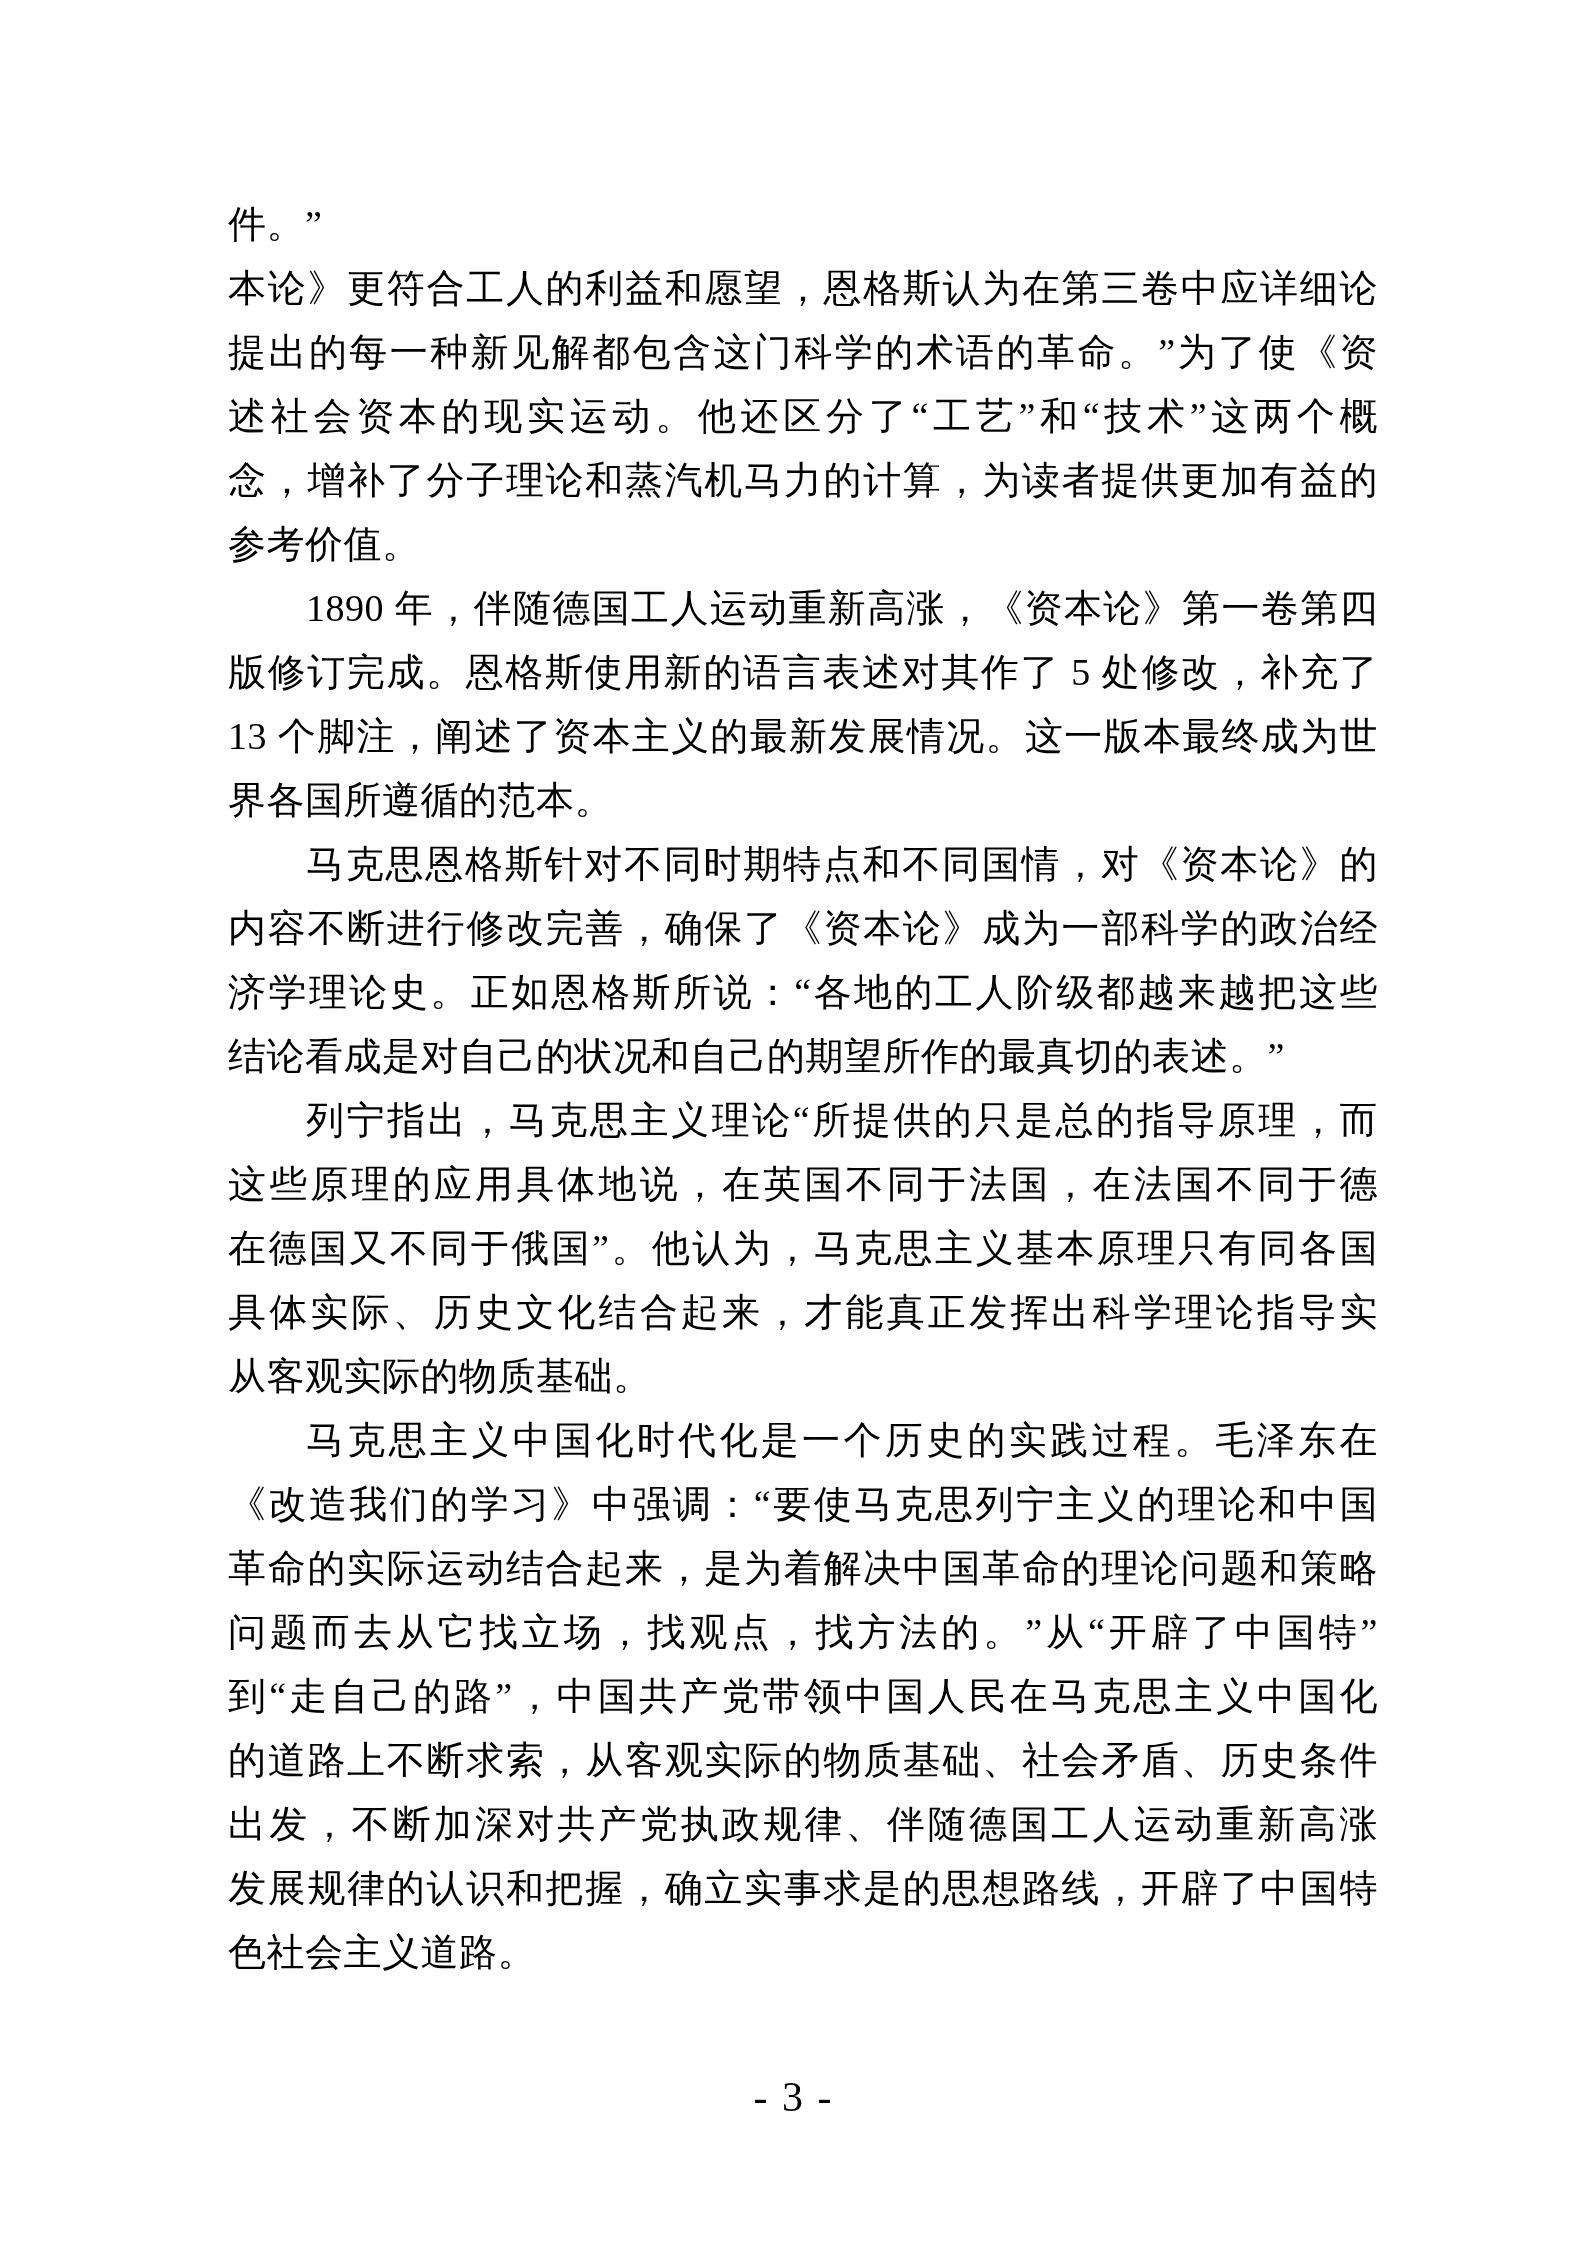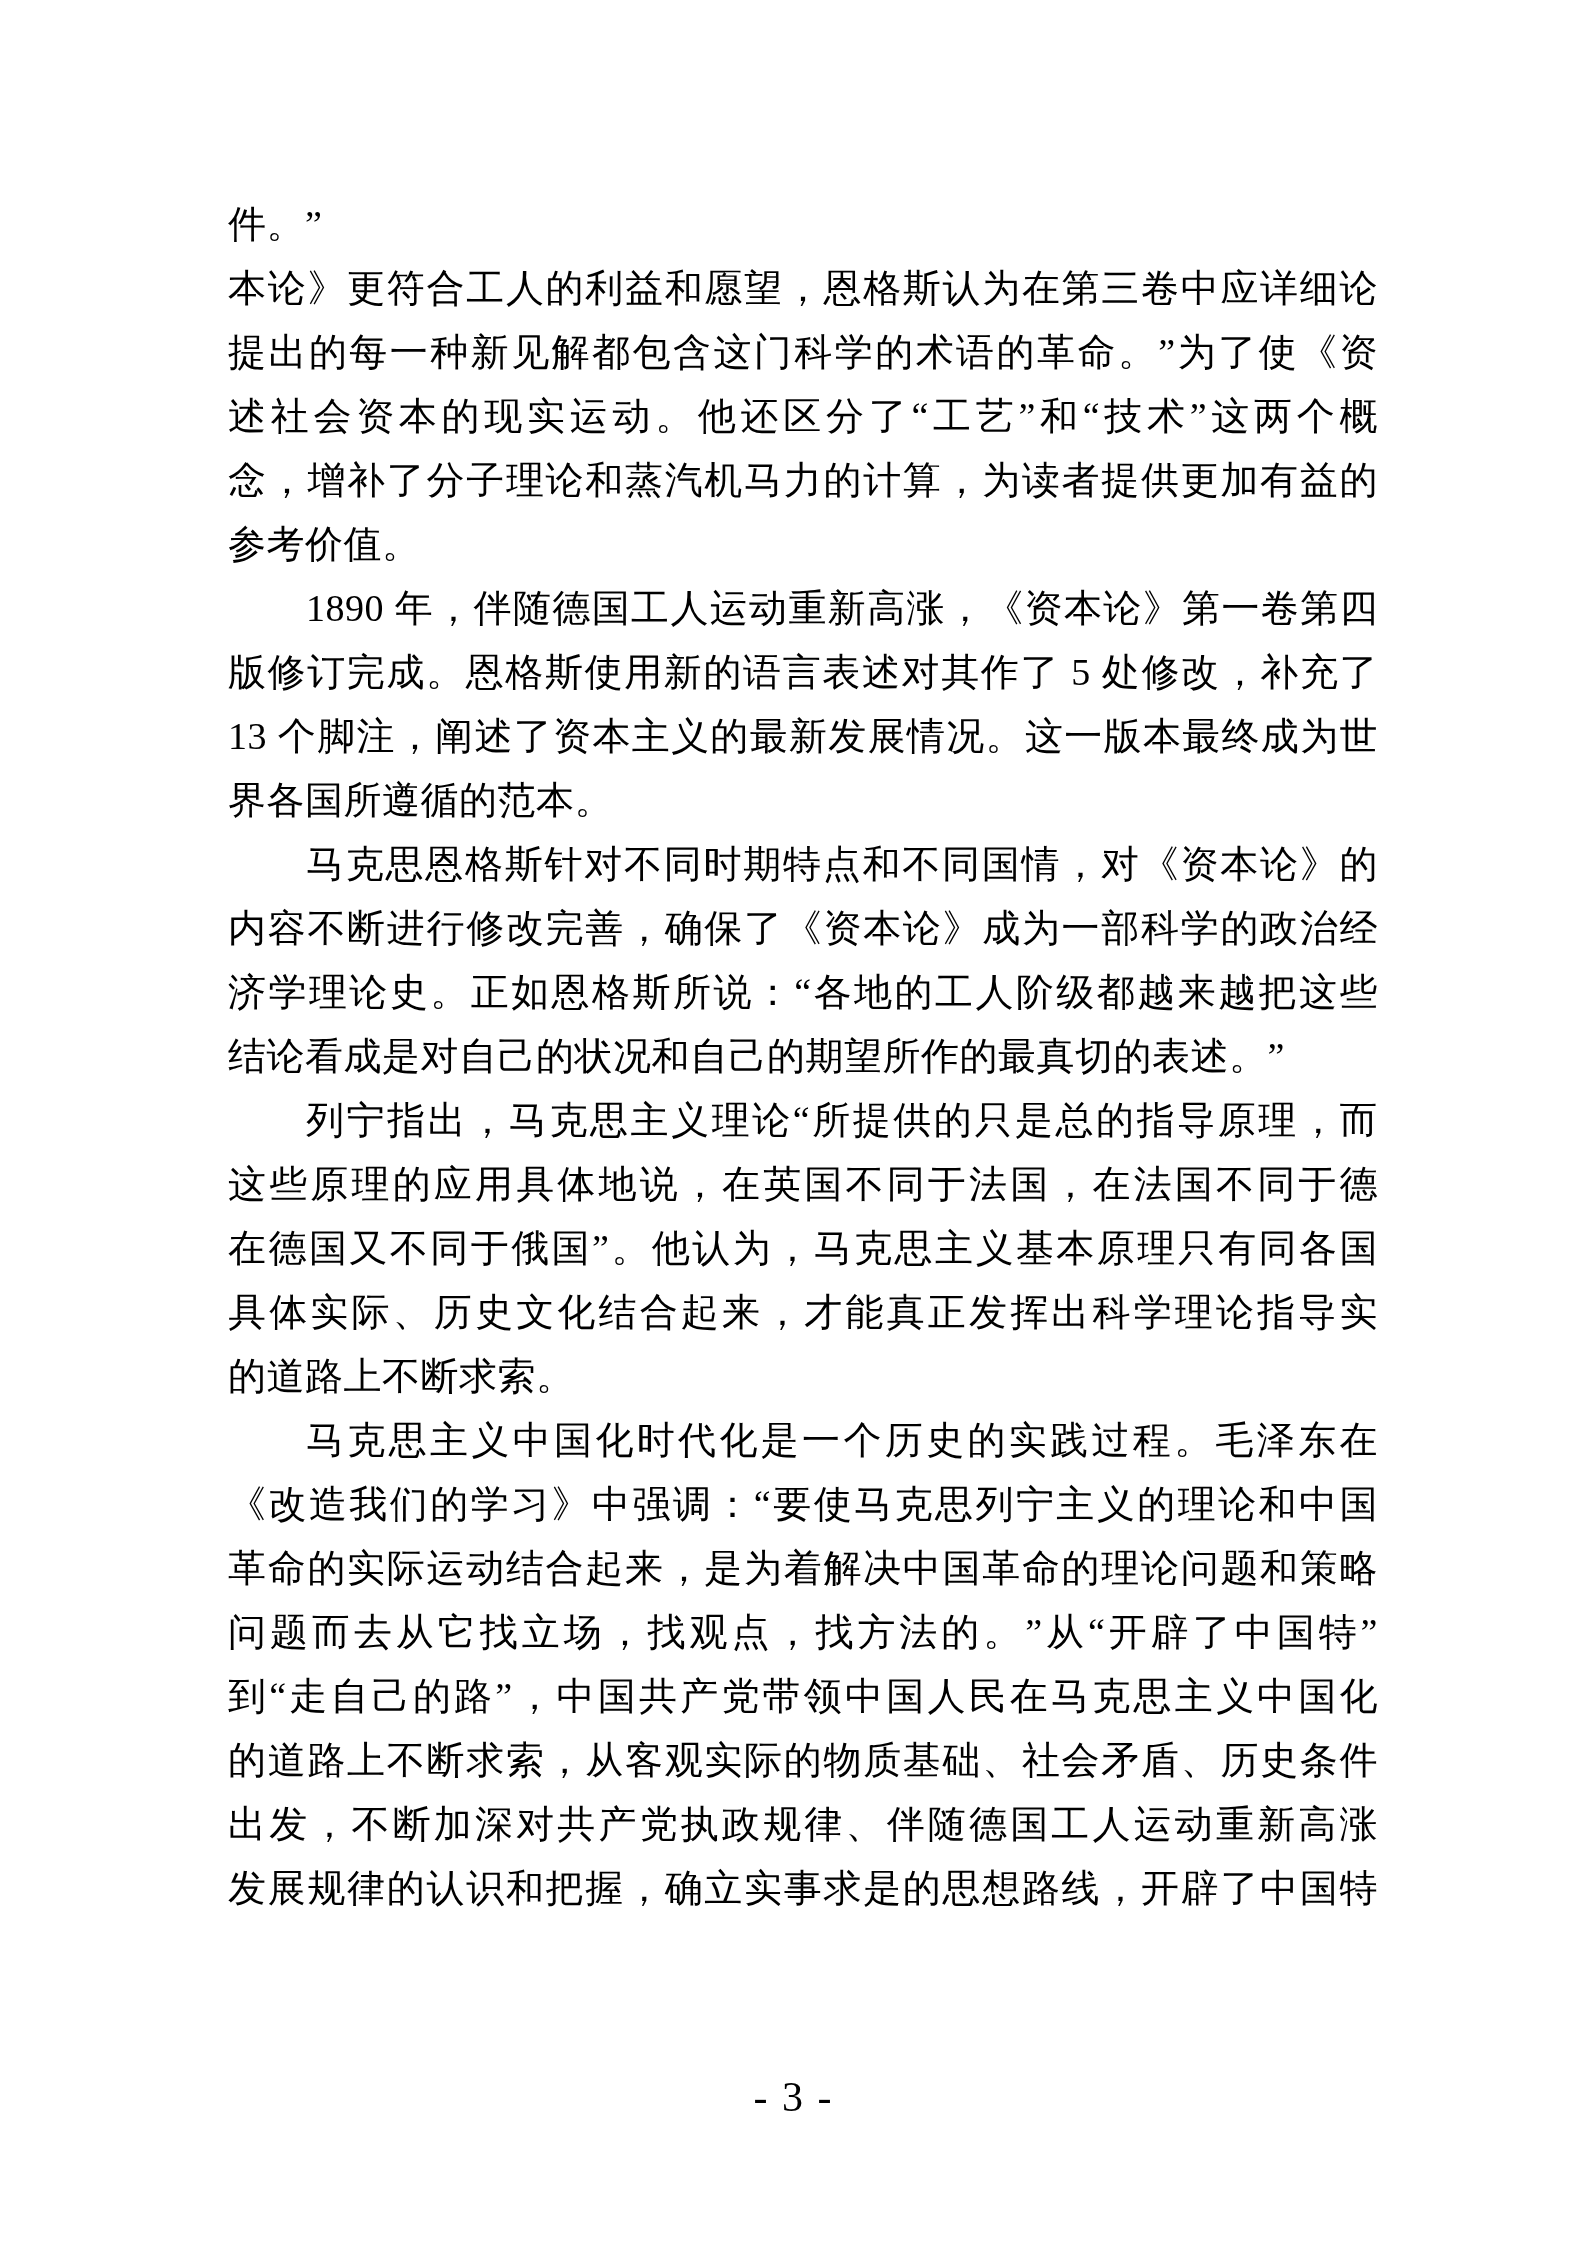--- a/index.html
+++ b/index.html
@@ -66,24 +66,25 @@
       <div class="line just">13 个脚注，阐述了资本主义的最新发展情况。这一版本最终成为世</div>
       <div class="line">界各国所遵循的范本。</div>
       <div class="line just indent">马克思恩格斯针对不同时期特点和不同国情，对《资本论》的</div>
       <div class="line just">内容不断进行修改完善，确保了《资本论》成为一部科学的政治经</div>
       <div class="line just">济学理论史。正如恩格斯所说：“各地的工人阶级都越来越把这些</div>
       <div class="line">结论看成是对自己的状况和自己的期望所作的最真切的表述。”</div>
       <div class="line just indent">列宁指出，马克思主义理论“所提供的只是总的指导原理，而</div>
       <div class="line just">这些原理的应用具体地说，在英国不同于法国，在法国不同于德国，</div>
       <div class="line just">在德国又不同于俄国”。他认为，马克思主义基本原理只有同各国</div>
       <div class="line just">具体实际、历史文化结合起来，才能真正发挥出科学理论指导实践、</div>
-      <div class="line">的道路上不断求索。</div>
+      <div class="line">从客观实际的物质基础。</div>
       <div class="line just indent">马克思主义中国化时代化是一个历史的实践过程。毛泽东在</div>
       <div class="line just">《改造我们的学习》中强调：“要使马克思列宁主义的理论和中国</div>
       <div class="line just">革命的实际运动结合起来，是为着解决中国革命的理论问题和策略</div>
       <div class="line just">问题而去从它找立场，找观点，找方法的。”从“开辟了中国特”</div>
       <div class="line just">到“走自己的路”，中国共产党带领中国人民在马克思主义中国化</div>
       <div class="line just">的道路上不断求索，从客观实际的物质基础、社会矛盾、历史条件</div>
       <div class="line just">出发，不断加深对共产党执政规律、伴随德国工人运动重新高涨</div>
       <div class="line just">发展规律的认识和把握，确立实事求是的思想路线，开辟了中国特</div>
+      <div class="line">色社会主义道路。</div>
     </div>
   <div class="page-number">- 3 -</div>
 </div>
 
 </body></html>

